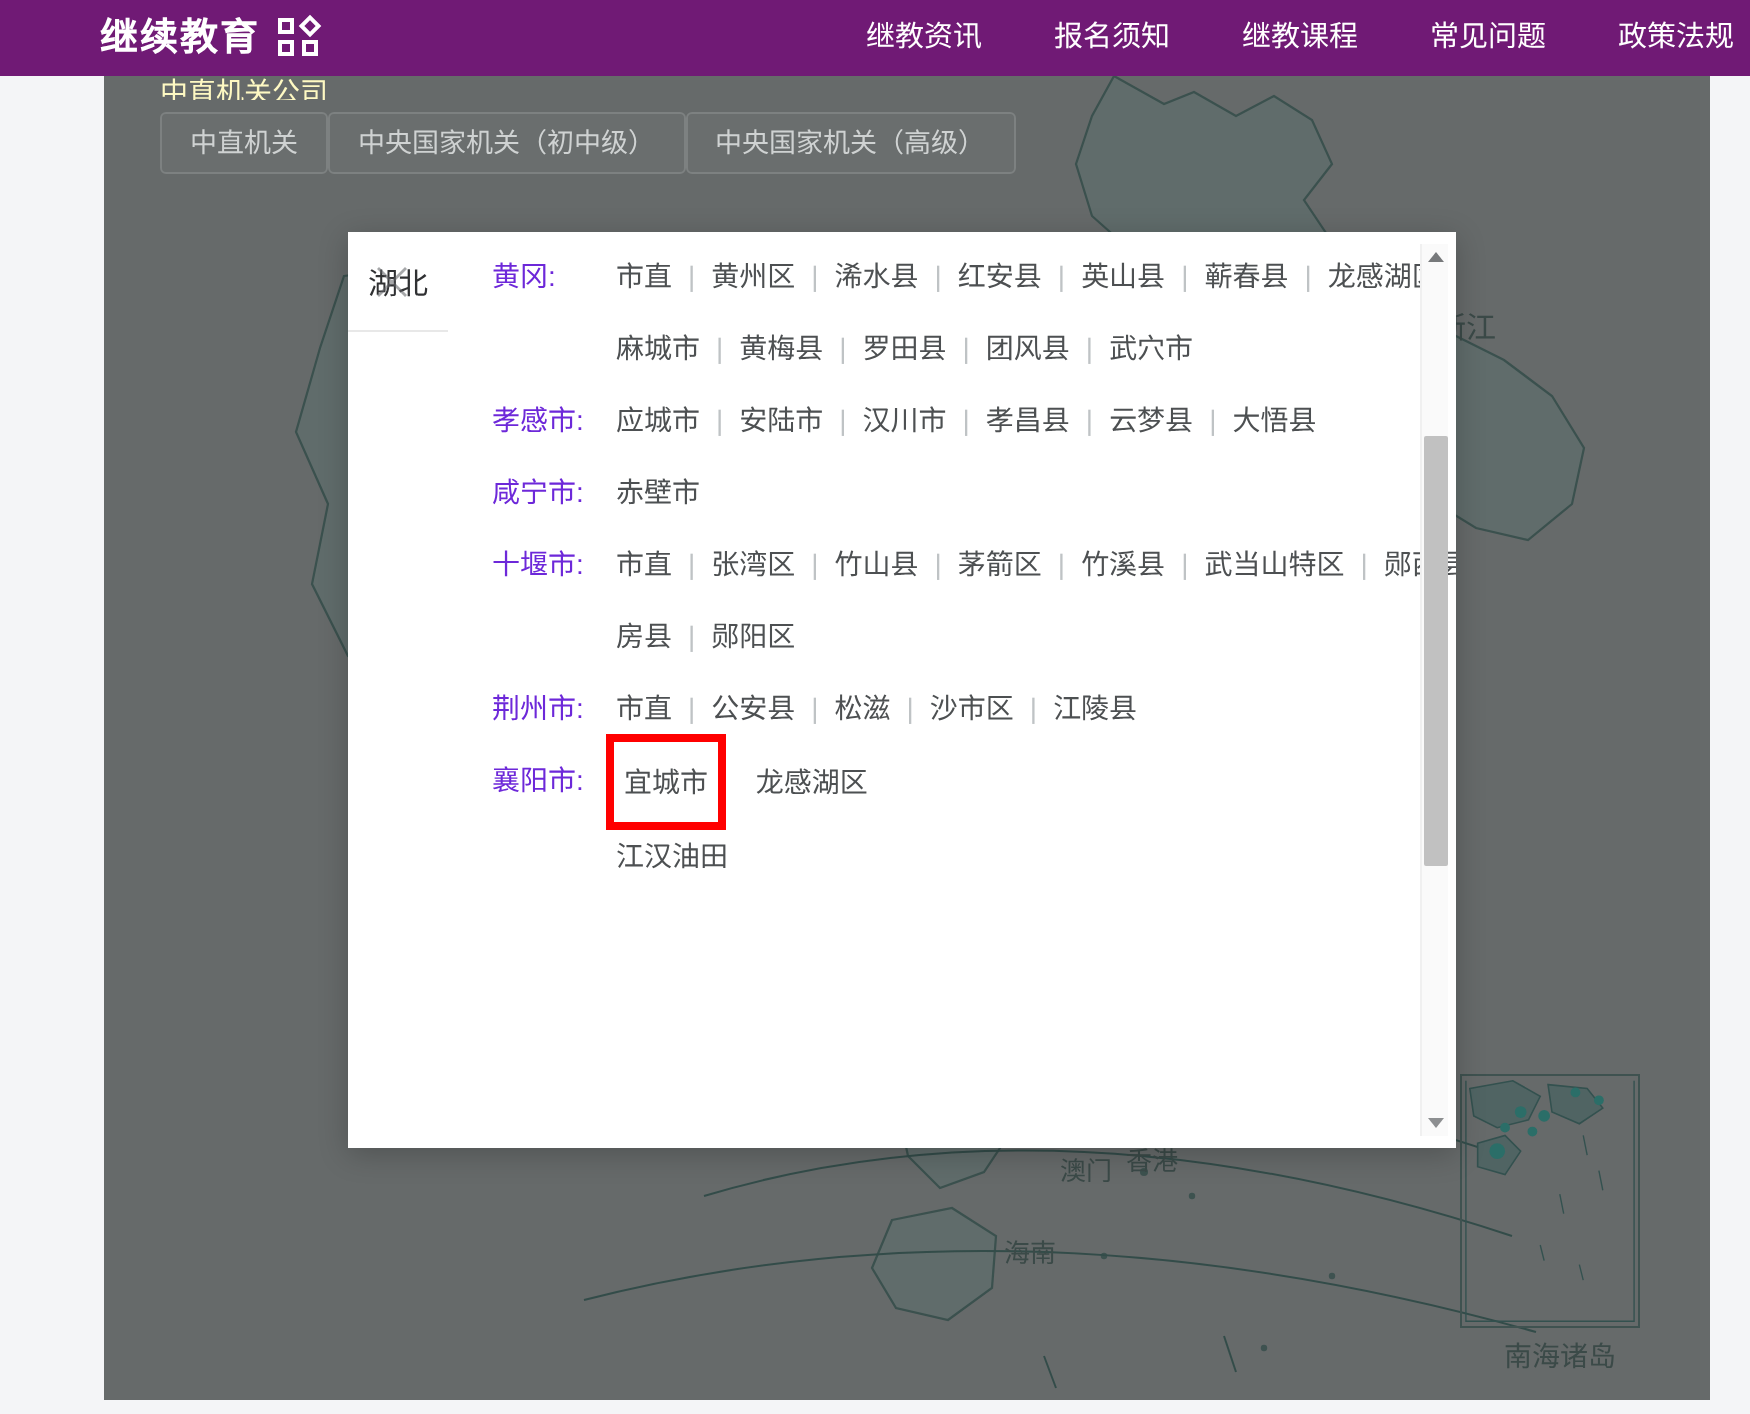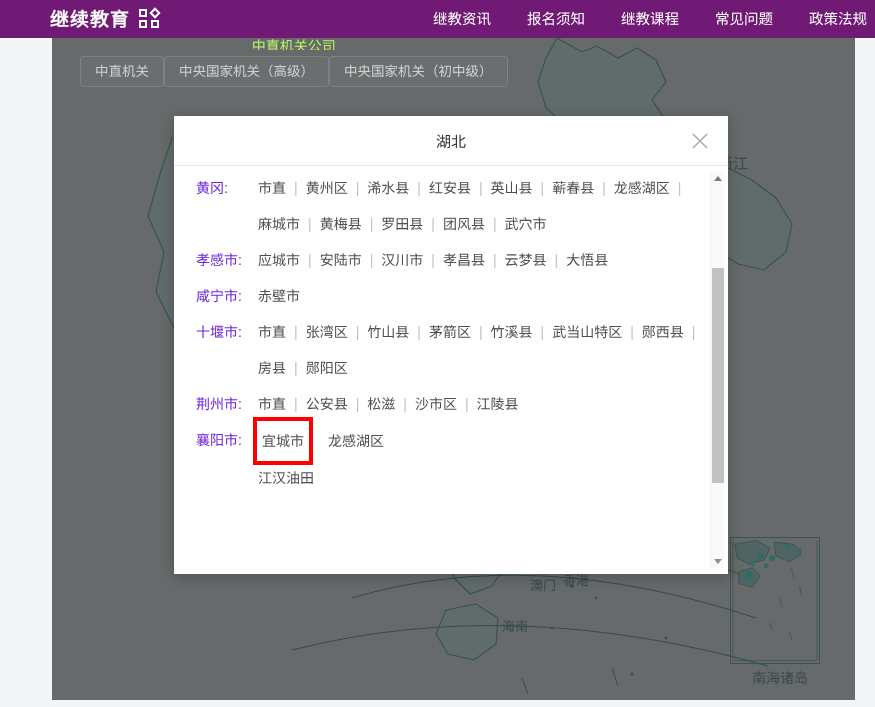--- a/index.html
+++ b/index.html
@@ -90,27 +90,26 @@
     opacity: .92;
   }
 
   
   .filter-block {
     position: absolute;
     left: 28px; top: 0px;
     z-index: 5;
   }
   .filter-title {
-    color: #bef264;
+    color: #fef9c3;
     font-size: 14px;
     line-height: 16px;
     height: 12px;
     overflow: hidden;
     margin-bottom: 6px;
-    text-align: center;
   }
   .filter-row { display: flex; }
   .filter-btn {
     background: #6a6e6e;
     border: 1px solid #7d8181;
     border-radius: 3px;
     color: #cfd2d2;
     font-size: 13.5px;
     padding: 6px 14px;
     line-height: 17px;
@@ -145,21 +144,21 @@
 
   
   .modal {
     position: absolute;
     left: 174px; top: 116px;
     width: 554px; height: 458px;
     background: #ffffff;
     box-shadow: 0 3px 14px rgba(0,0,0,.22);
     z-index: 30;
     display: flex;
-    flex-direction: column;
+    flex-direction: row;
   }
   .modal-header {
     position: relative;
     height: 50px;
     flex: 0 0 50px;
     display: flex;
     align-items: center;
     justify-content: center;
     border-bottom: 1px solid #e8e8e8;
   }
@@ -356,22 +355,22 @@
           <path d="M60 96 L62 104"></path>
         </g>
       </svg>
     </div>
     <div class="inset-label">南海诸岛</div>
 
     <div class="filter-block">
       <div class="filter-title">中直机关公司</div>
       <div class="filter-row">
         <button class="filter-btn">中直机关</button>
+        <button class="filter-btn">中央国家机关（初中级）</button>
         <button class="filter-btn">中央国家机关（高级）</button>
-        <button class="filter-btn">中央国家机关（初中级）</button>
       </div>
     </div>
   </div>
 </div>
 
 <div class="modal">
   <div class="modal-header">
     <div class="modal-title">湖北</div>
     <div class="modal-close">
       <svg width="24" height="24" viewBox="0 0 24 24" stroke="#606266" stroke-width="1.4" fill="none">

